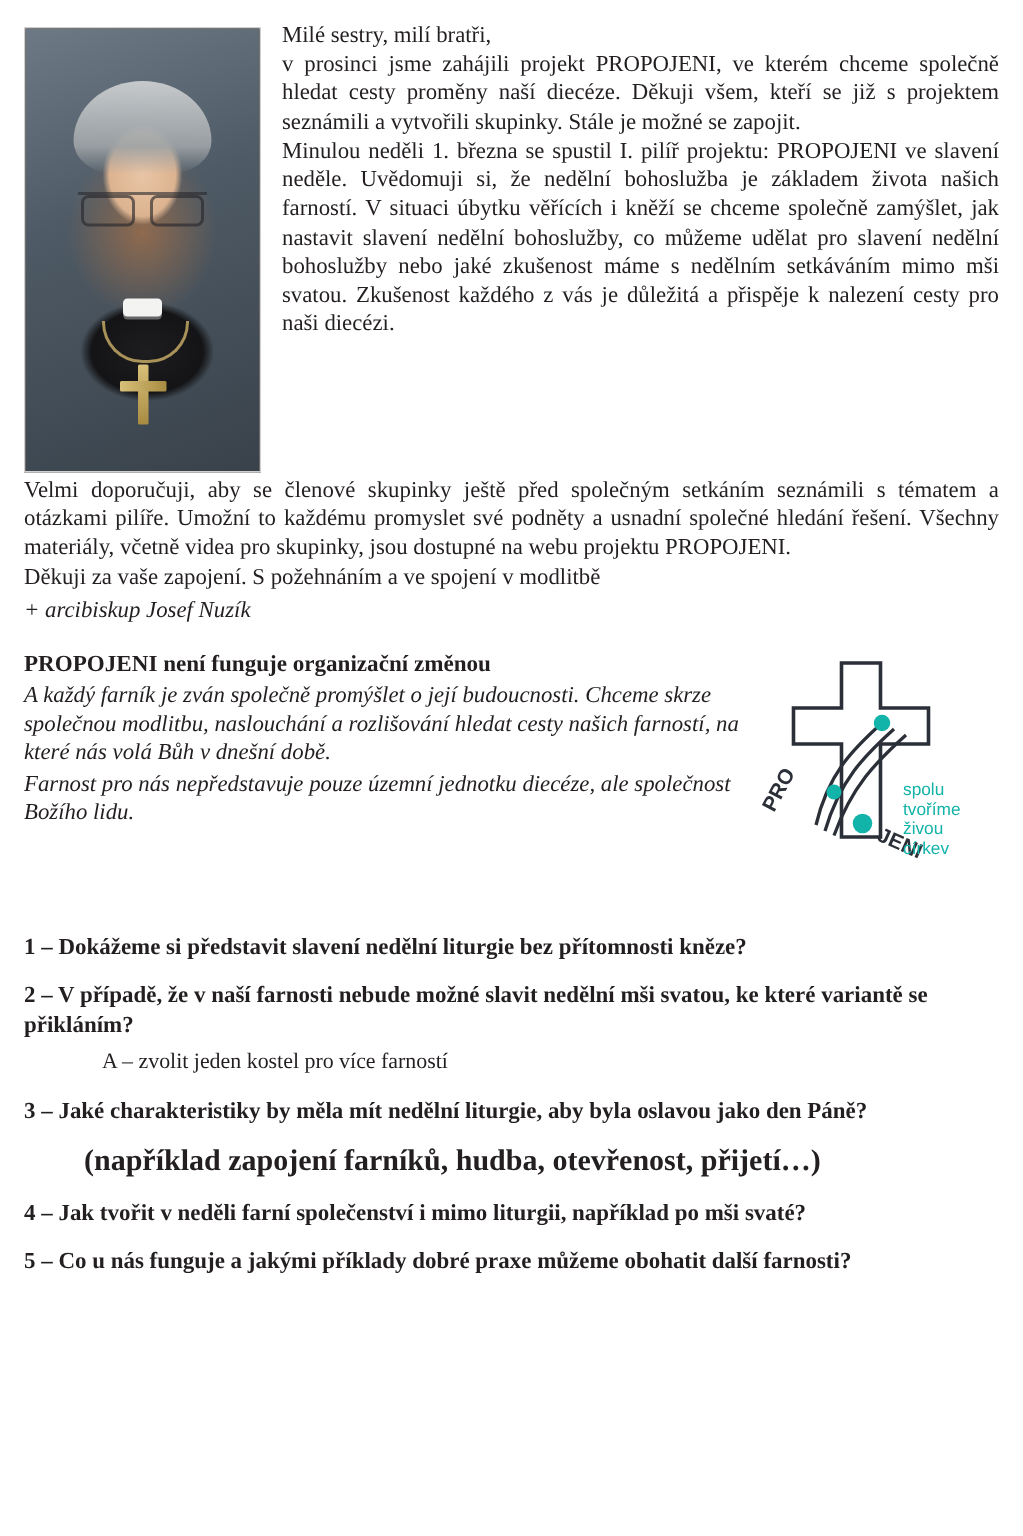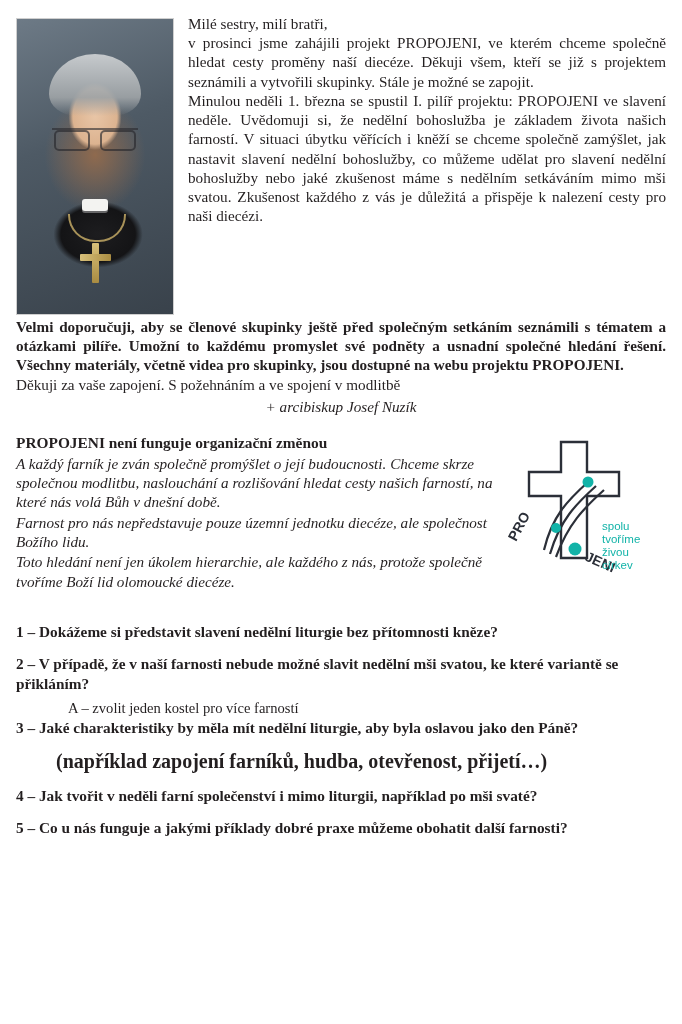--- a/index.html
+++ b/index.html
@@ -123,25 +123,24 @@
   .letter p {
     margin: 0;
     font-size: 15.2px;
     line-height: 1.265;
     text-align: justify;
     text-justify: inter-word;
     hyphens: manual;
   }
   .letter p.tail {
     clear: left;
-    font-weight: bold;
   }
   .signature {
     margin-top: 4px;
-    text-align: center;
+    text-align: left;
     font-style: italic;
     font-size: 15.2px;
   }
 
   
   .section-mid {
     position: relative;
     margin-top: 18px;
     min-height: 168px;
   }
@@ -191,21 +190,21 @@
     font-weight: normal;
     font-size: 14.6px;
     line-height: 1.42;
     margin: 0 0 0 52px;
   }
   .q-note {
     font-weight: bold;
     font-size: 20px;
     margin: 12px 0 13px 40px;
   }
-  .sub-block { }
+  .sub-block { margin-bottom: 13px; }
 </style>
 </head>
 <body>
 
 <div class="page">
 
   <div class="letter">
     <div class="portrait">
       <div class="photo"></div>
       <div class="hair"></div>
@@ -221,21 +220,20 @@
     <p class="tail">Velmi doporučuji, aby se členové skupinky ještě před společným setkáním seznámili s tématem a otázkami pilíře. Umožní to každému promyslet své podněty a usnadní společné hledání řešení. Všechny materiály, včetně videa pro skupinky, jsou dostupné na webu projektu PROPOJENI.</p>
     <p>Děkuji za vaše zapojení.  S požehnáním a ve spojení v modlitbě</p>
     <div class="signature">+ arcibiskup Josef Nuzík</div>
   </div>
 
   <div class="section-mid">
     <div class="txt">
       <p class="mid-head">PROPOJENI není funguje organizační změnou</p>
       <p class="mid-para">A každý farník je zván společně promýšlet o její budoucnosti. Chceme skrze společnou modlitbu, naslouchání a rozlišování hledat cesty našich farností, na které nás volá Bůh v dnešní době.</p>
       <p class="mid-para">Farnost pro nás nepředstavuje pouze územní jednotku diecéze, ale společnost Božího lidu.</p>
-      <p class="mid-para">Toto hledání není jen úkolem hierarchie, ale každého z nás, protože společně tvoříme Boží lid olomoucké diecéze.</p>
     </div>
 
     <div class="logo">
       <svg width="170" height="150" viewBox="0 0 170 150" xmlns="http://www.w3.org/2000/svg">
 
         <g fill="none" stroke="#2b2f38" stroke-width="2.4">
           <path d="M69 4 L95 4 L95 34 L127 34 L127 58 L95 58 L95 120 L69 120 L69 58 L37 58 L37 34 L69 34 Z"></path>
         </g>
 
         <g fill="none" stroke="#2b2f38" stroke-width="2.2">

